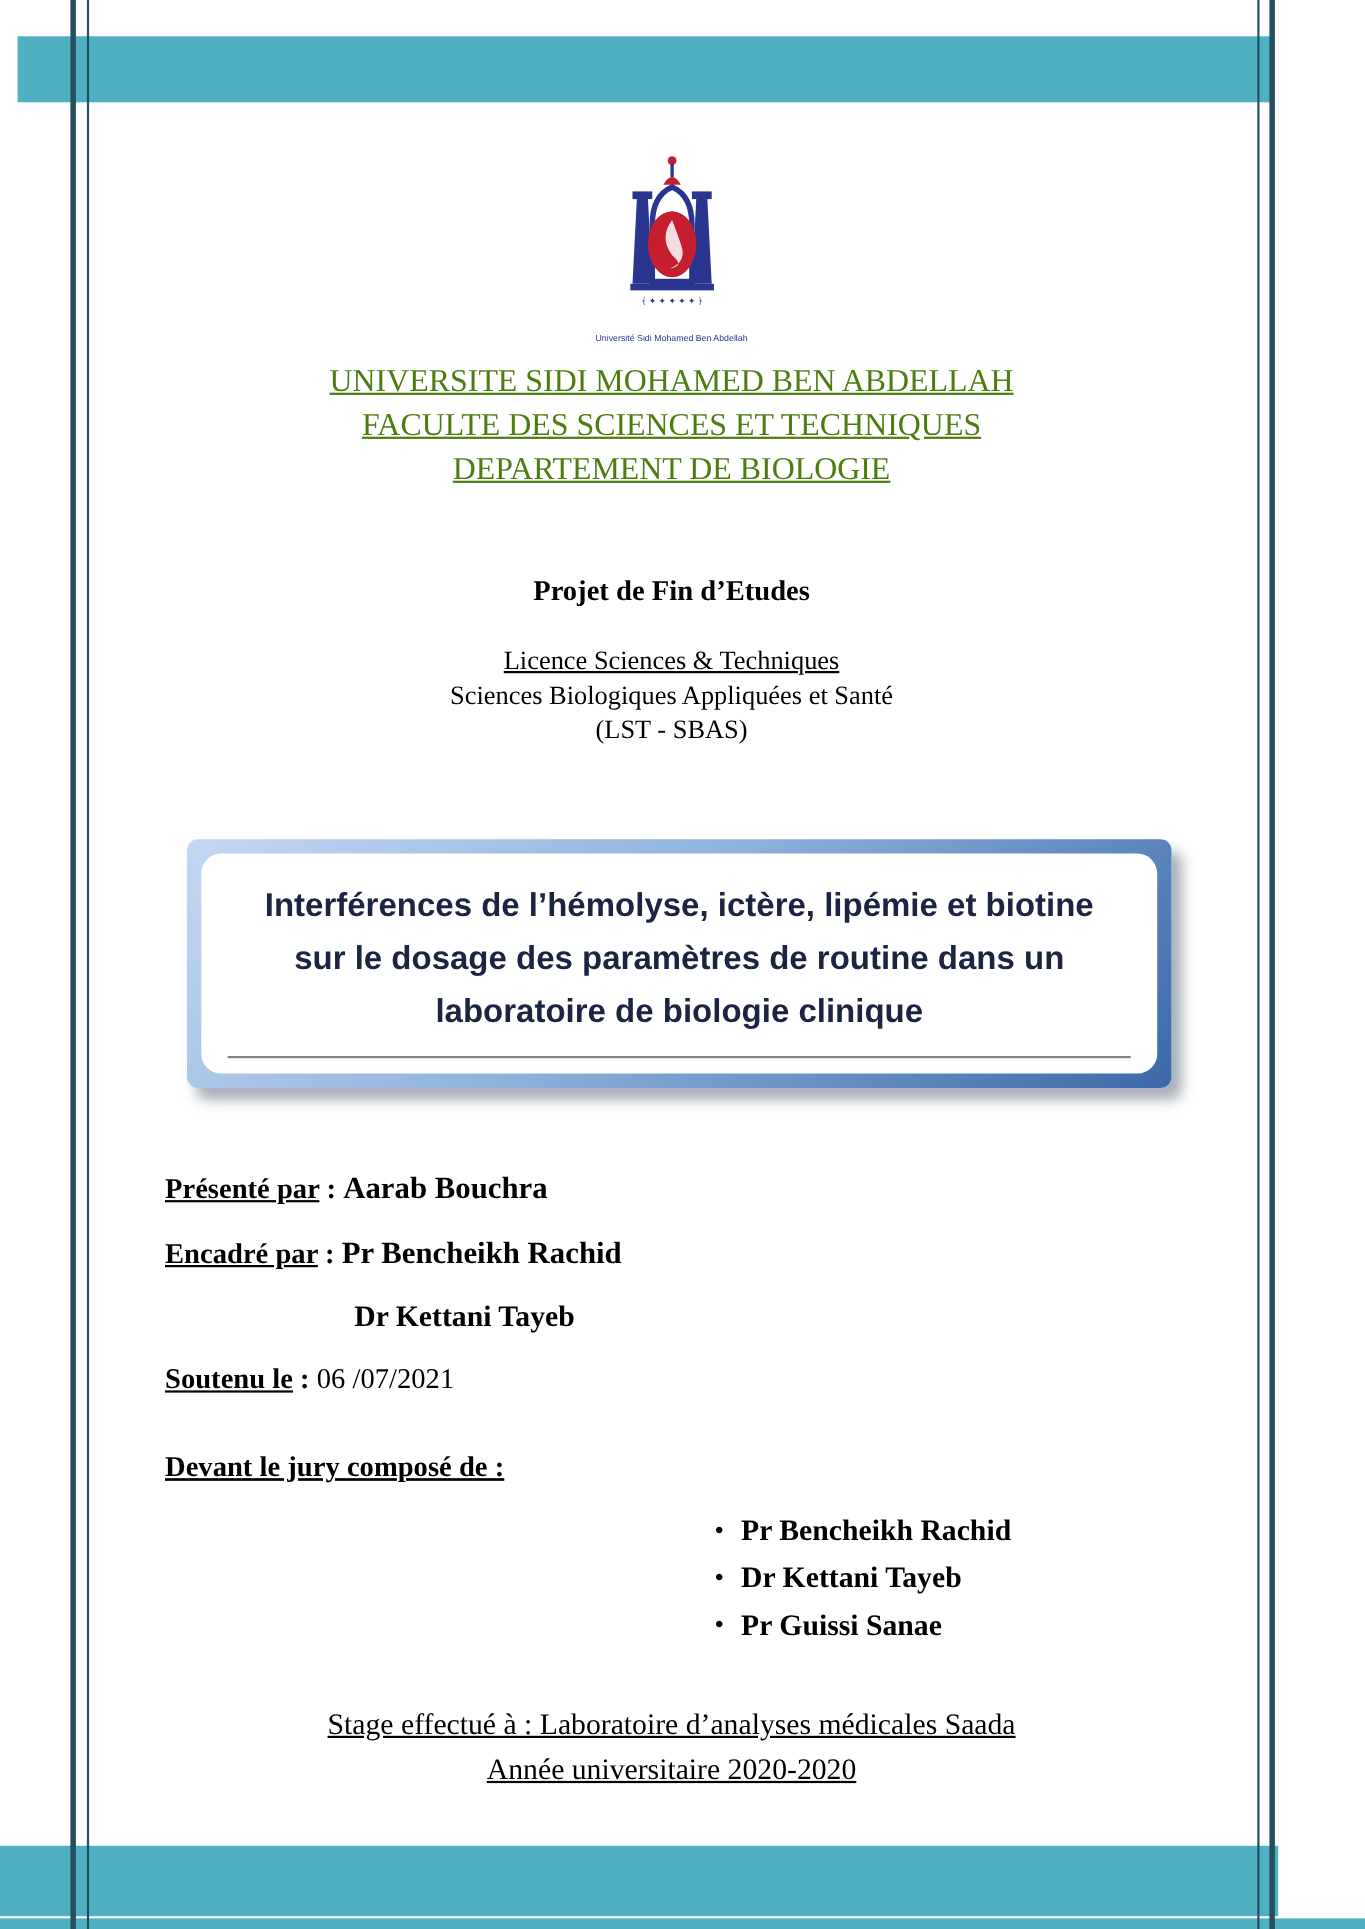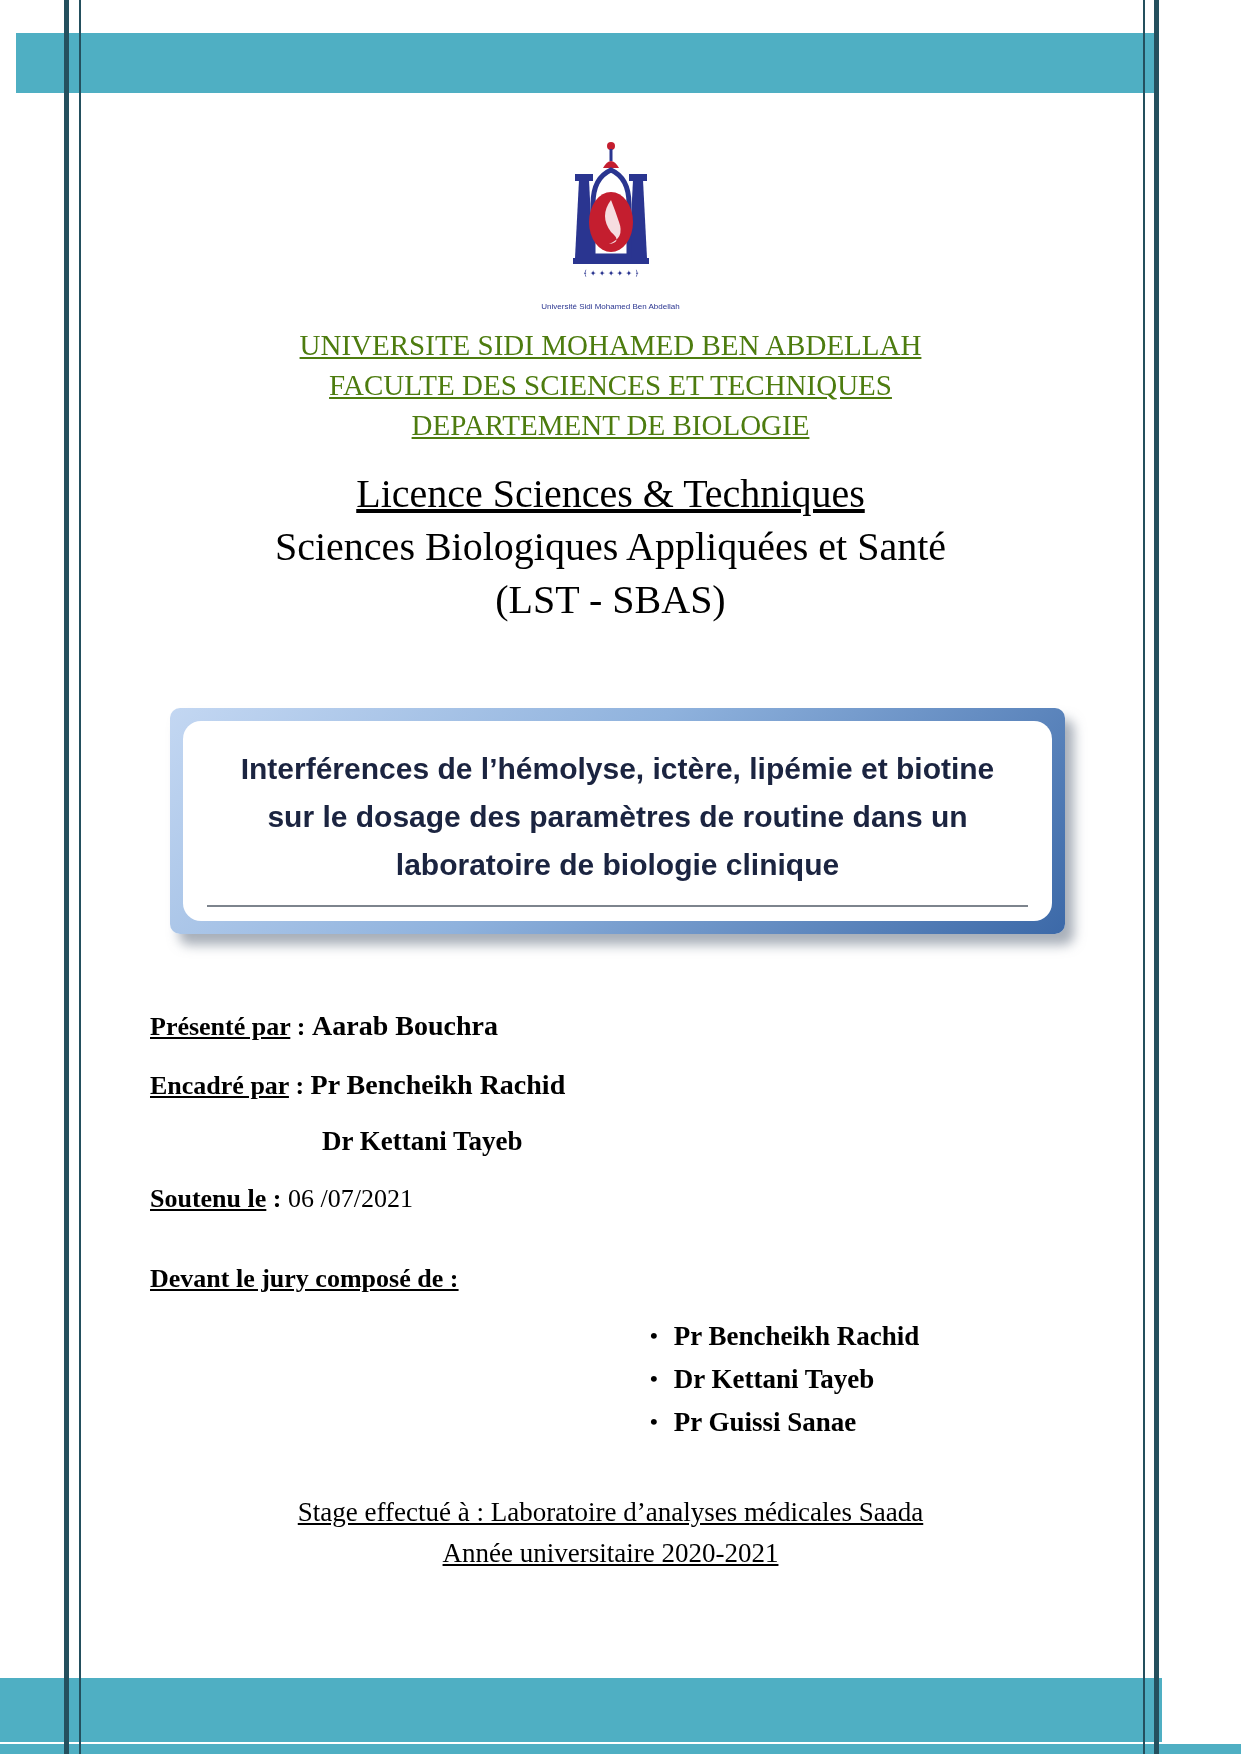--- a/index.html
+++ b/index.html
@@ -26,21 +26,21 @@
   .center{text-align:center;}
 
   .logo-wrap{margin-top:138px;text-align:center;}
   .logo-caption{font-family:"Liberation Sans",sans-serif;font-size:8px;color:#2a3590;margin-top:2px;}
 
   .uni-lines{margin-top:14px;font-size:29px;line-height:1.38;color:#4d7c0f;}
   .uni-lines div{text-decoration:underline;}
 
   .project-label{margin-top:76px;font-size:26px;font-weight:bold;}
 
-  .degree{margin-top:23px;font-size:40px;line-height:1.32;}
+  .degree{margin-top:34px;font-size:24px;line-height:1.32;}
   .degree .u{text-decoration:underline;}
 
   
   .title-box-outer{
     margin:82px 66px 0 80px;
     border-radius:10px;
     padding:13px;
     background:linear-gradient(135deg,#c3d7f2 0%,#8fb2dd 45%,#3c69a8 100%);
     box-shadow:9px 11px 12px rgba(96,110,128,.55);
   }
@@ -116,20 +116,21 @@
       </svg>
       <div class="logo-caption">Université Sidi Mohamed Ben Abdellah</div>
     </div>
 
     <div class="uni-lines center">
       <div>UNIVERSITE SIDI MOHAMED BEN ABDELLAH</div>
       <div>FACULTE DES SCIENCES ET TECHNIQUES</div>
       <div>DEPARTEMENT DE BIOLOGIE</div>
     </div>
 
+    <div class="project-label center">Projet de Fin d’Etudes</div>
 
     <div class="degree center">
       <div class="u">Licence Sciences &amp; Techniques</div>
       <div>Sciences Biologiques Appliquées et Santé</div>
       <div>(LST - SBAS)</div>
     </div>
 
     <div class="title-box-outer">
       <div class="title-box-inner">
         <div class="title-text">
@@ -173,17 +174,17 @@
         <div class="jury-item">
           <span class="bullet">•</span>
           <span>Pr Guissi Sanae</span>
         </div>
       </div>
 
     </div>
 
     <div class="footer-lines">
       <div>Stage effectué à : Laboratoire d’analyses médicales Saada</div>
-      <div>Année universitaire 2020-2021</div>
+      <div>Année universitaire 2020-2020</div>
     </div>
 
   </div>
 </div>
 
 </body></html>

